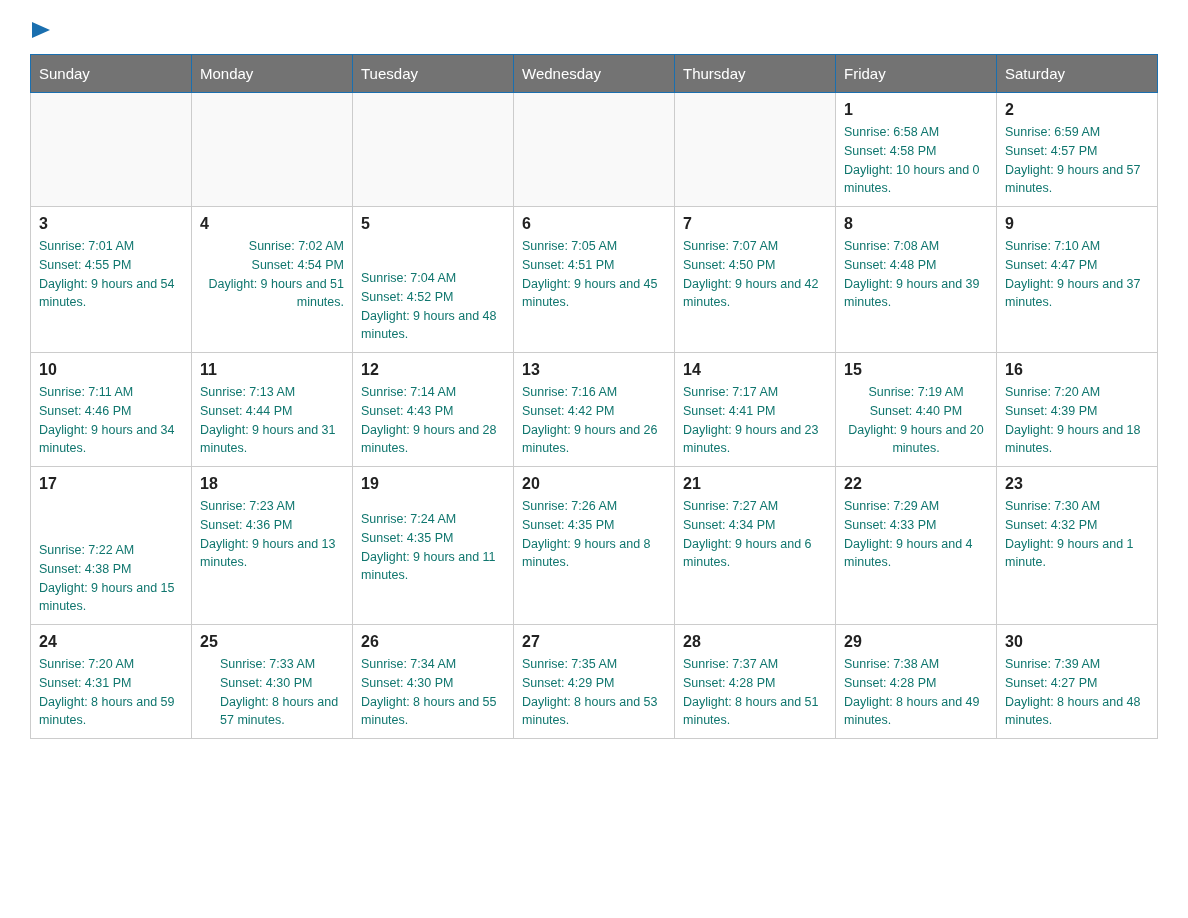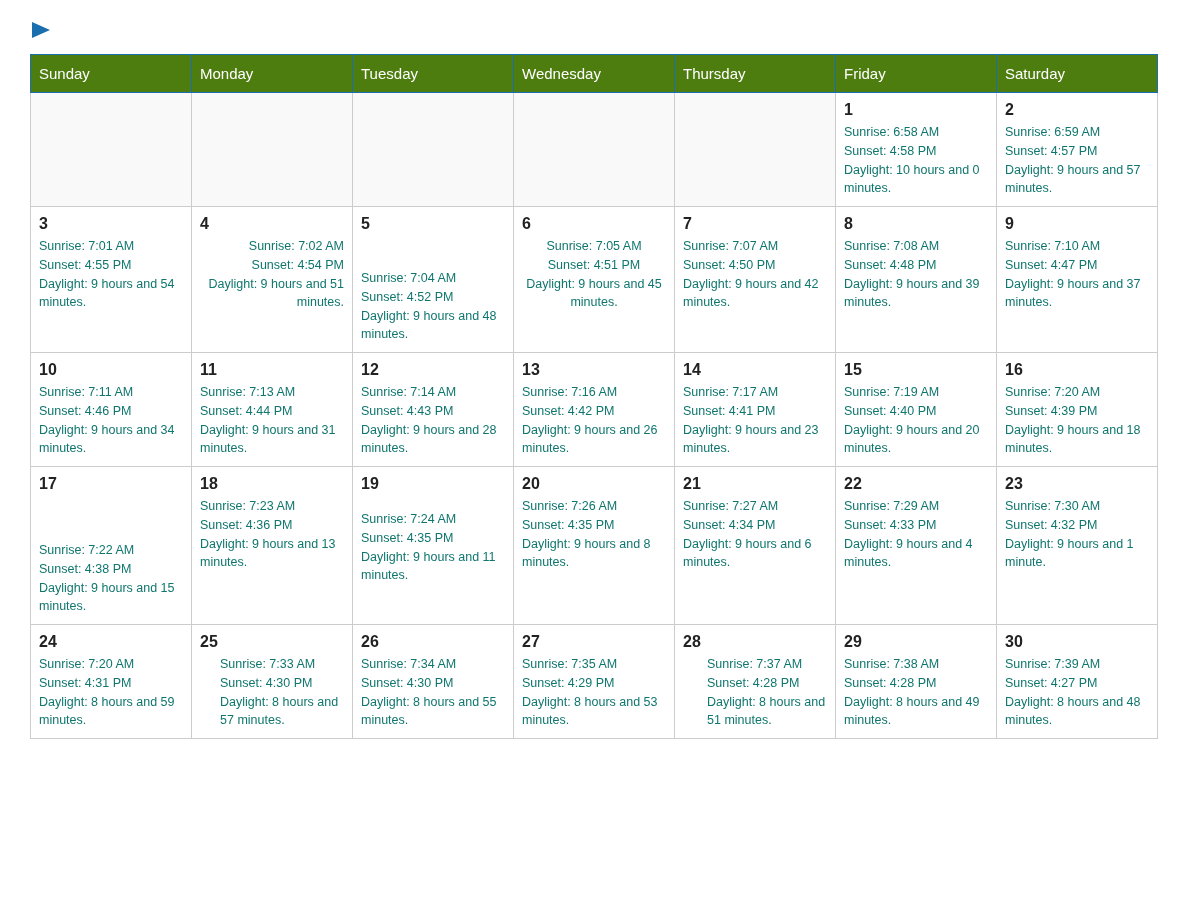--- a/index.html
+++ b/index.html
@@ -46,21 +46,21 @@
       font-size: 20px;
       color: #555;
       margin-top: 4px;
     }
     .calendar {
       width: 100%;
       border-collapse: collapse;
       margin-top: 10px;
     }
     .calendar thead th {
-      background-color: #4d7c0f;
+      background-color: #737373;
       color: #fff;
       padding: 10px 8px;
       font-size: 15px;
       font-weight: normal;
       text-align: left;
       border: 1px solid #1a6faf;
     }
     .calendar tbody td {
       vertical-align: top;
       padding: 8px;
@@ -155,21 +155,21 @@
 Daylight: 9 hours and 51 minutes.</div>
         </td>
         <td>
           <div class="day-num">5</div>
           <div class="day-info" style="white-space: pre-line; margin-top: 36px;">Sunrise: 7:04 AM
 Sunset: 4:52 PM
 Daylight: 9 hours and 48 minutes.</div>
         </td>
         <td>
           <div class="day-num">6</div>
-          <div class="day-info" style="white-space: pre-line; text-align: center;">Sunrise: 7:05 AM
+          <div class="day-info" style="white-space: pre-line;">Sunrise: 7:05 AM
 Sunset: 4:51 PM
 Daylight: 9 hours and 45 minutes.</div>
         </td>
         <td>
           <div class="day-num">7</div>
           <div class="day-info" style="white-space: pre-line;">Sunrise: 7:07 AM
 Sunset: 4:50 PM
 Daylight: 9 hours and 42 minutes.</div>
         </td>
         <td>
@@ -211,21 +211,21 @@
 Daylight: 9 hours and 26 minutes.</div>
         </td>
         <td>
           <div class="day-num">14</div>
           <div class="day-info" style="white-space: pre-line;">Sunrise: 7:17 AM
 Sunset: 4:41 PM
 Daylight: 9 hours and 23 minutes.</div>
         </td>
         <td>
           <div class="day-num">15</div>
-          <div class="day-info" style="white-space: pre-line;">Sunrise: 7:19 AM
+          <div class="day-info" style="white-space: pre-line; text-align: center;">Sunrise: 7:19 AM
 Sunset: 4:40 PM
 Daylight: 9 hours and 20 minutes.</div>
         </td>
         <td>
           <div class="day-num">16</div>
           <div class="day-info" style="white-space: pre-line;">Sunrise: 7:20 AM
 Sunset: 4:39 PM
 Daylight: 9 hours and 18 minutes.</div>
         </td>
       </tr>
@@ -293,21 +293,21 @@
 Daylight: 8 hours and 55 minutes.</div>
         </td>
         <td>
           <div class="day-num">27</div>
           <div class="day-info" style="white-space: pre-line;">Sunrise: 7:35 AM
 Sunset: 4:29 PM
 Daylight: 8 hours and 53 minutes.</div>
         </td>
         <td>
           <div class="day-num">28</div>
-          <div class="day-info" style="white-space: pre-line; margin-left: 24px;">Sunrise: 7:37 AM
+          <div class="day-info" style="white-space: pre-line;">Sunrise: 7:37 AM
 Sunset: 4:28 PM
 Daylight: 8 hours and 51 minutes.</div>
         </td>
         <td>
           <div class="day-num">29</div>
           <div class="day-info" style="white-space: pre-line;">Sunrise: 7:38 AM
 Sunset: 4:28 PM
 Daylight: 8 hours and 49 minutes.</div>
         </td>
         <td>

